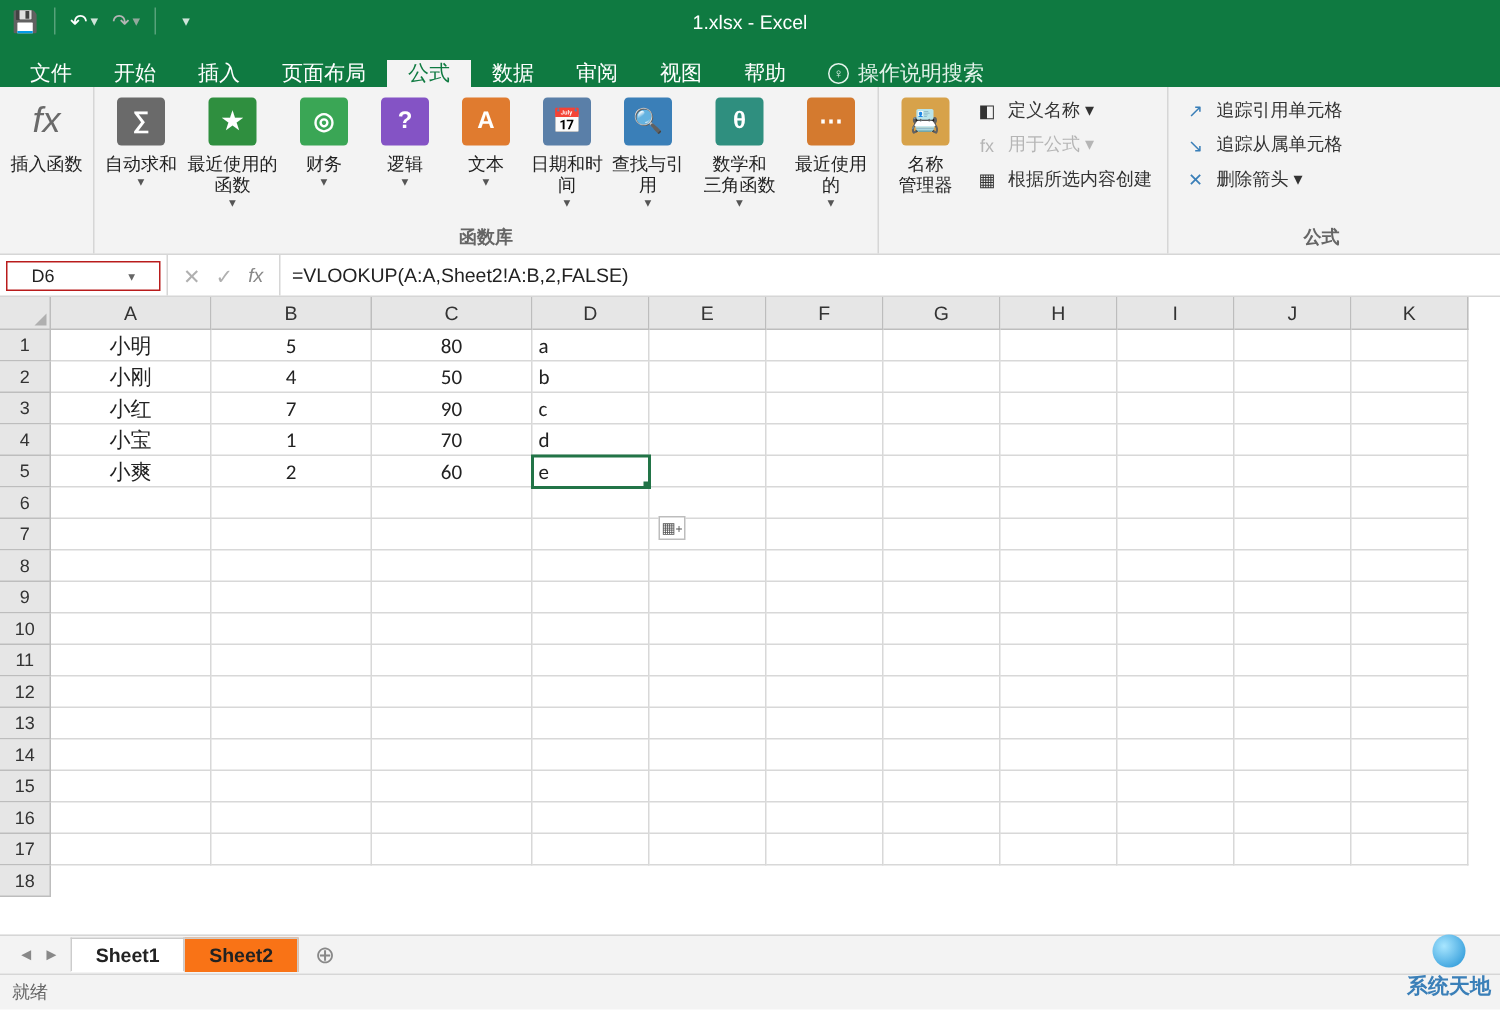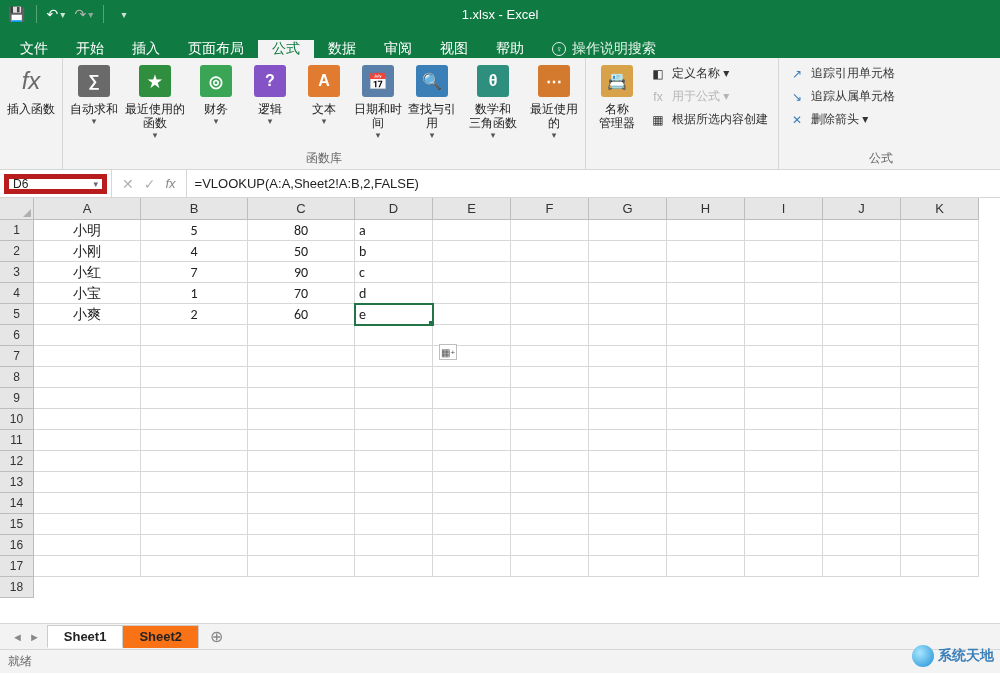--- a/index.html
+++ b/index.html
@@ -17,36 +17,36 @@
 .tabs { height: 30px; background: #0f7a41; display: flex; align-items: flex-end; padding-left: 6px; }
 .tab { color: #fff; padding: 0 14px; display: flex; align-items: center; font-size: 14px; cursor: pointer; }
 .tab.active { background: #f3f3f3; color: #0f7a41; }
 .tab.tell { display: flex; align-items: center; gap: 6px; color: #e3f3ea; }
 .tab.tell .bulb { width:14px; height:14px; border:1.5px solid #e3f3ea; border-radius:50%; display:inline-flex; align-items:center; justify-content:center; font-size:9px;}
 
 
 .ribbon { height: 112px; background: #f3f3f3; border-bottom: 1px solid #d6d6d6; display: flex; }
 .group { border-right: 1px solid #d6d6d6; display: flex; flex-direction: column; padding: 4px 6px 2px 6px; }
 .group .controls { flex: 1; display: flex; align-items: flex-start; gap: 4px; }
-.group .label { text-align: center; font-size: 12px; color: #666; padding-top: 2px;}
+.group .label { text-align: center; font-size: 12px; color: #666; padding-top: 2px; font-weight: bold;}
 .bigbtn { width: 50px; text-align: center; cursor: pointer; font-size: 12px; }
 .bigbtn .icon { width: 34px; height: 34px; margin: 2px auto 4px auto; display: flex; align-items: center; justify-content: center; }
 .bigbtn .caret { font-size: 9px; color: #555; display:block; }
 .bigbtn .txt { line-height: 14px; white-space: pre-line; }
 .smallbtn-col { display:flex; flex-direction:column; gap:4px; padding:2px 4px; }
 .smallbtn { display:flex; align-items:center; gap:6px; font-size:12px; cursor:pointer; white-space:nowrap; color:#333; padding:1px 0;}
 .smallbtn .sicon { width:16px; height:16px; display:inline-flex; align-items:center; justify-content:center; font-size:12px;}
 
 
 .icon-box { width:32px; height:32px; border-radius:3px; display:flex; align-items:center; justify-content:center; color:#fff; font-weight:bold; font-size:16px;}
 
 
 .fbar { height: 28px; border-bottom: 1px solid #d6d6d6; display: flex; align-items: stretch; }
 .namebox-wrap { width: 112px; border-right: 1px solid #d6d6d6; display:flex; align-items:center; padding:0 4px;}
-.namebox { width: 100%; border:5px solid #b91c1c; height:20px; font-size:12px; padding:0 4px; display:flex; align-items:center; justify-content:space-between; background:#fff;}
+.namebox { width: 100%; border:1px solid #b91c1c; height:20px; font-size:12px; padding:0 16px; display:flex; align-items:center; justify-content:space-between; background:#fff;}
 .namebox .dd { color:#666; font-size:9px;}
 .fbar .fbtns { display:flex; align-items:center; gap:10px; padding:0 10px; border-right:1px solid #d6d6d6;}
 .fbar .fbtns span { color:#b0b0b0; cursor:pointer; font-size:14px;}
 .fbar .fbtns .fx { font-style:italic; color:#888; font-size:13px;}
 .fbar .formula { flex:1; padding:0 8px; display:flex; align-items:center; font-size:13px; font-family: Calibri, sans-serif;}
 
 
 .grid-wrap { position: relative; height: 425px; overflow: hidden; }
 .corner { position:absolute; left:0; top:0; width:34px; height:22px; background:#e6e6e6; border-right:1px solid #bdbdbd; border-bottom:1px solid #bdbdbd; }
 .corner::after { content:""; position:absolute; right:2px; bottom:2px; border-left:8px solid transparent; border-bottom:8px solid #b0b0b0;}
@@ -67,21 +67,21 @@
 
 
 .sheettabs { height: 26px; border-top: 1px solid #d6d6d6; background:#f3f3f3; display:flex; align-items:center; padding-left:4px; gap:0;}
 .sheettabs .nav { display:flex; gap:6px; padding:0 8px; color:#888;}
 .sheettabs .nav span { cursor:pointer; font-size:11px;}
 .sheettab { padding:3px 16px; border:1px solid #ccc; border-bottom:none; background:#f97316; font-size:13px; cursor:pointer; margin-left:-1px;}
 .sheettab.active { background:#fff; border-bottom:1px solid #fff; position:relative; z-index:1;}
 .sheettabs .plus { padding:0 10px; color:#888; cursor:pointer; font-size:16px; border:1px solid transparent;}
 
 .statusbar { height: 24px; background:#f3f3f3; border-top:1px solid #d6d6d6; font-size:12px; color:#666; padding:3px 8px;}
-.watermark { position:absolute; right:6px; bottom:8px; font-size:14px; color:#3a7fb8; display:flex; align-items:center; gap:4px; font-weight:bold;}
+.watermark { position:absolute; right:6px; bottom:8px; font-size:14px; color:#3a7fb8; display:flex; align-items:center; gap:4px; font-weight:bold;flex-direction:column;}
 .watermark .globe { width:22px; height:22px; border-radius:50%; background: radial-gradient(circle at 35% 35%, #a8e6ff, #1d8fd4); position:relative;}
 .disabled { color:#b5b5b5 !important; }
 </style>
 </head>
 <body>
 
 <div class="titlebar">
   <div class="qat">
     <div class="qicon">💾</div>
     <div class="sep"></div>

